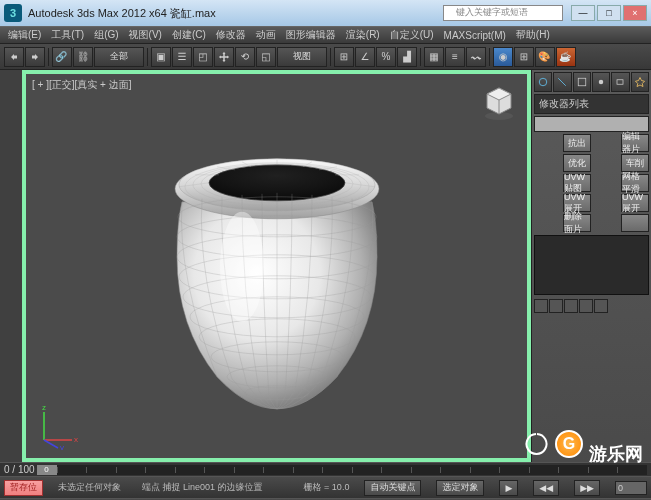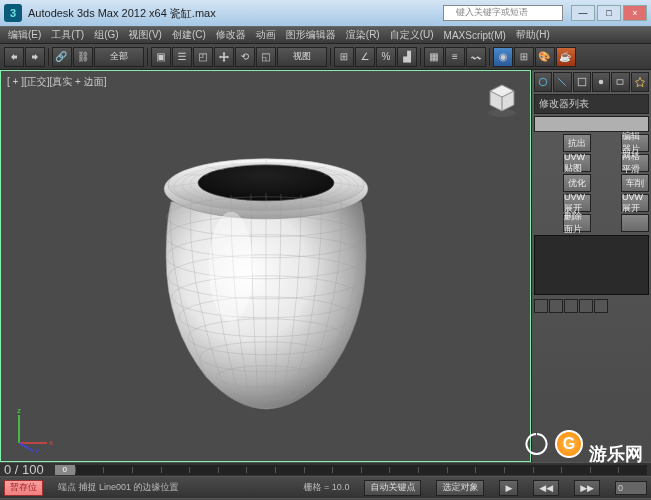--- a/index.html
+++ b/index.html
@@ -20,21 +20,21 @@
 
 
 .toolbar { height: 26px; background: linear-gradient(#4a4a4a, #383838); display: flex; align-items: center; padding: 0 4px; gap: 1px; border-bottom: 1px solid #222; }
 .tbtn { width: 20px; height: 20px; background: linear-gradient(#555, #3a3a3a); border: 1px solid #222; display: flex; align-items: center; justify-content: center; color: #ccc; font-size: 10px; }
 .tsep { width: 1px; height: 18px; background: #222; margin: 0 2px; }
 .tbtn.wide { width: 50px; font-size: 9px; color: #ddd; }
 .tbtn svg { width: 12px; height: 12px; }
 
 
 .workspace { display: flex; height: 392px; }
-.viewport { flex: 1; background: #4b4b4b; position: relative; border: 1px solid #86efac; }
+.viewport { flex: 1; background: #4b4b4b; position: relative; border: 4px solid #86efac; margin-left: 22px; }
 .vp-label { position: absolute; top: 4px; left: 6px; color: #ccc; font-size: 10px; }
 .vp-cube { position: absolute; top: 8px; right: 8px; width: 40px; height: 40px; }
 .axis-gizmo { position: absolute; bottom: 8px; left: 8px; width: 50px; height: 50px; }
 
 
 .vase-container { position: absolute; left: 50%; top: 50%; transform: translate(-50%, -48%); width: 260px; height: 290px; }
 
 
 .cmdpanel { width: 120px; background: linear-gradient(#5a5a5a, #4a4a4a); border-left: 1px solid #222; display: flex; flex-direction: column; padding: 2px; gap: 2px; }
 .cmd-tabs { display: flex; gap: 1px; height: 20px; }
@@ -275,48 +275,48 @@
           </svg>
         </div>
     </div>
     <div class="cmd-label">修改器列表</div>
     <div class="cmd-dropdown"></div>
     <div class="cmd-btnrow">
       <div class="cmd-btn">抗出</div>
       <div class="cmd-btn">编辑器片</div>
     </div>
     <div class="cmd-btnrow">
+      <div class="cmd-btn">优化</div>
+      <div class="cmd-btn">车削</div>
+    </div>
+    <div class="cmd-btnrow">
       <div class="cmd-btn">UVW 贴图</div>
       <div class="cmd-btn">网格平滑</div>
     </div>
     <div class="cmd-btnrow">
-      <div class="cmd-btn">优化</div>
-      <div class="cmd-btn">车削</div>
-    </div>
-    <div class="cmd-btnrow">
       <div class="cmd-btn">UVW 展开</div>
       <div class="cmd-btn">UVW 展开</div>
     </div>
     <div class="cmd-btnrow">
       <div class="cmd-btn">删除面片</div>
       <div class="cmd-btn"></div>
     </div>
     <div class="cmd-preview"></div>
     <div class="cmd-bottom-icons">
       <div class="cmd-icon"></div>
       <div class="cmd-icon"></div>
       <div class="cmd-icon"></div>
       <div class="cmd-icon"></div>
       <div class="cmd-icon"></div>
     </div>
   </div>
 </div>
 
 <div class="timeline">
-  <span style="color:#ccc;font-size:13px;margin-right:11px">0 / 100</span>
+  <span style="color:#ccc;font-size:10px;margin-right:2px">0 / 100</span>
   <div class="timeline-track">
     <div class="timeline-marker">0</div>
     <div class="timeline-ticks">
       <div class="tick"></div>
         <div class="tick"></div>
         <div class="tick"></div>
         <div class="tick"></div>
         <div class="tick"></div>
       <div class="tick"></div>
         <div class="tick"></div>
@@ -332,21 +332,22 @@
         <div class="tick"></div>
         <div class="tick"></div>
         <div class="tick"></div>
         <div class="tick"></div>
     </div>
   </div>
 </div>
 
 <div class="statusbar">
   <div class="sb-btn sb-red">暂存位</div>
-  <span style="">端点 捕捉 Line001 的边缘位置</span>
+  <span>未选定任何对象</span>
+  <span style="margin-left:6px">端点 捕捉 Line001 的边缘位置</span>
   <span style="flex:1"></span>
   <span>栅格 = 10.0</span>
   <div class="sb-btn">自动关键点</div>
   <div class="sb-btn">选定对象</div>
   <div class="sb-btn">▶</div>
   <div class="sb-btn">◀◀</div>
   <div class="sb-btn">▶▶</div>
   <input class="sb-input" value="0" style="">
 </div>
 

